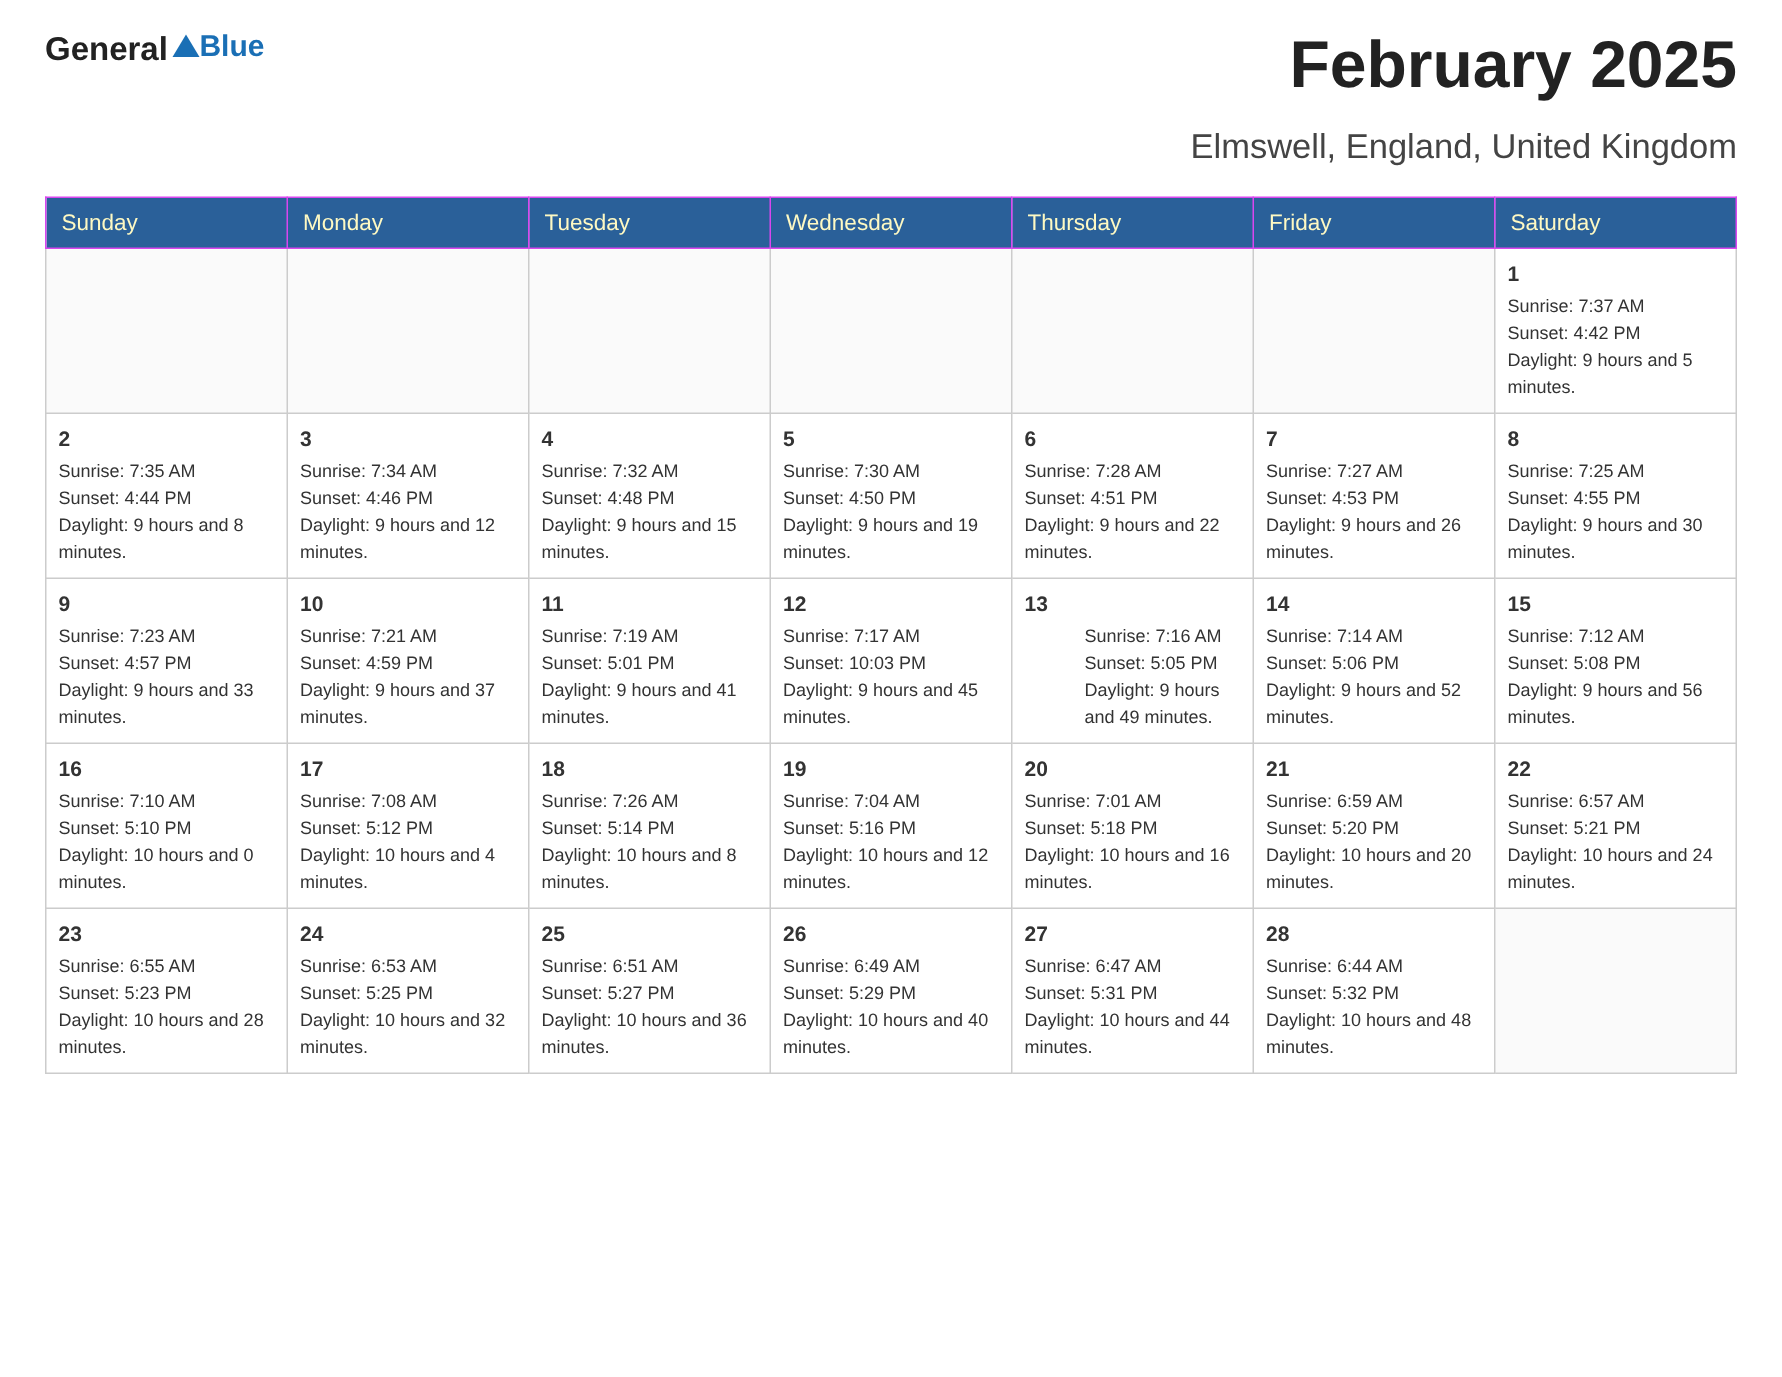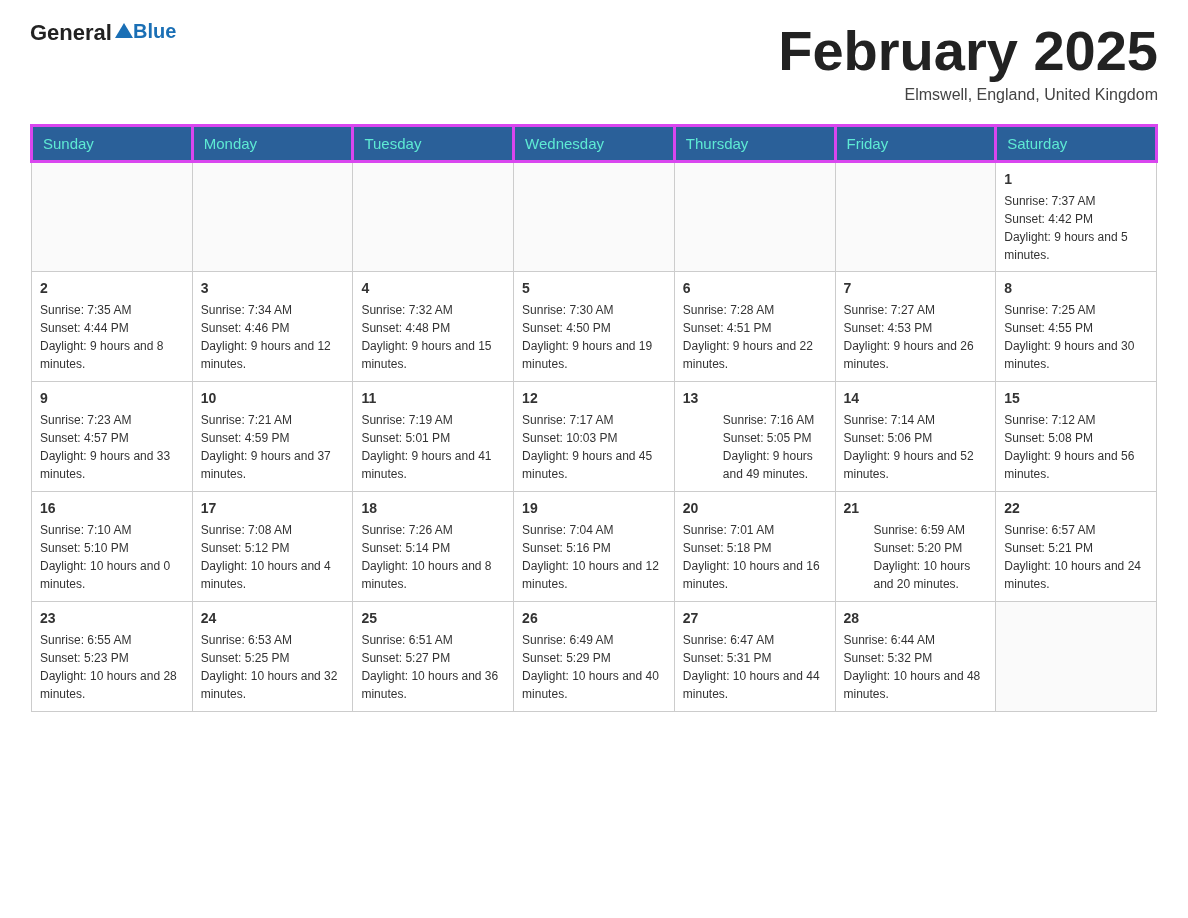--- a/index.html
+++ b/index.html
@@ -24,44 +24,44 @@
     }
     .logo-text-blue {
       font-size: 20px;
       font-weight: bold;
       color: #1a6fb5;
     }
     .title-block {
       text-align: right;
     }
     .month-title {
-      font-size: 56px;
+      font-size: 44px;
       font-weight: bold;
       color: #222;
       line-height: 1.1;
       margin-left: 28px;
     }
     .location-title {
-      font-size: 16px;
+      font-size: 23px;
       color: #444;
-      margin-top: 4px;
+      margin-top: 16px;
     }
     .calendar {
       width: 100%;
       border-collapse: collapse;
       border: 1px solid #ccc;
     }
     .calendar th {
       background-color: #2a6099;
-      color: #5eead4;
+      color: #fef9c3;
       font-size: 15px;
       font-weight: normal;
       padding: 8px 10px;
       text-align: left;
-      border: 3px solid #d946ef;
+      border: 1px solid #d946ef;
     }
     .calendar td {
       width: 14.28%;
       vertical-align: top;
       padding: 6px 8px;
       border: 1px solid #ccc;
       font-size: 12px;
       line-height: 1.5;
       height: 110px;
     }
@@ -258,21 +258,21 @@
 Daylight: 10 hours and 12 minutes.</div>
         </td>
         <td>
           <span class="day-number">20</span>
           <div class="day-info" style="white-space: pre-line;">Sunrise: 7:01 AM
 Sunset: 5:18 PM
 Daylight: 10 hours and 16 minutes.</div>
         </td>
         <td>
           <span class="day-number">21</span>
-          <div class="day-info" style="white-space: pre-line; margin-left: 30px;">Sunrise: 6:59 AM
+          <div class="day-info" style="white-space: pre-line;">Sunrise: 6:59 AM
 Sunset: 5:20 PM
 Daylight: 10 hours and 20 minutes.</div>
         </td>
         <td>
           <span class="day-number">22</span>
           <div class="day-info" style="white-space: pre-line;">Sunrise: 6:57 AM
 Sunset: 5:21 PM
 Daylight: 10 hours and 24 minutes.</div>
         </td>
       </tr>

